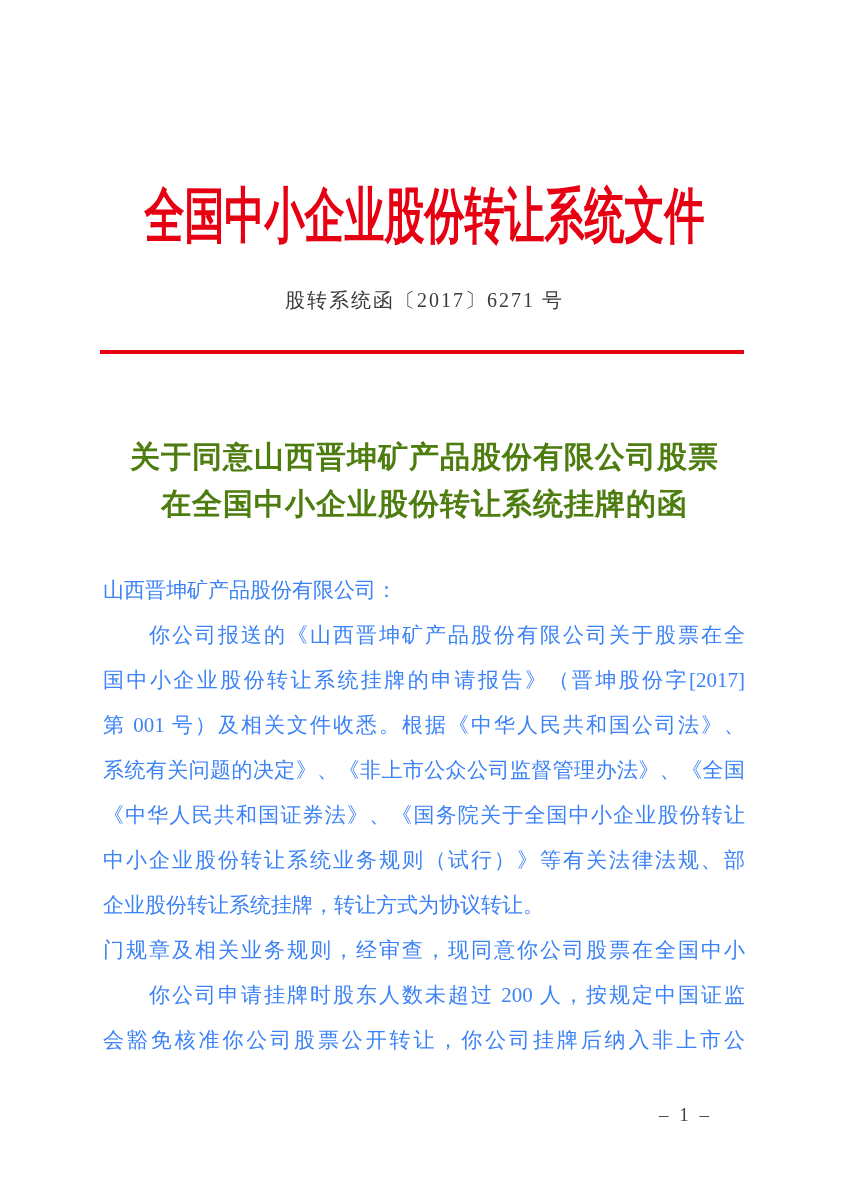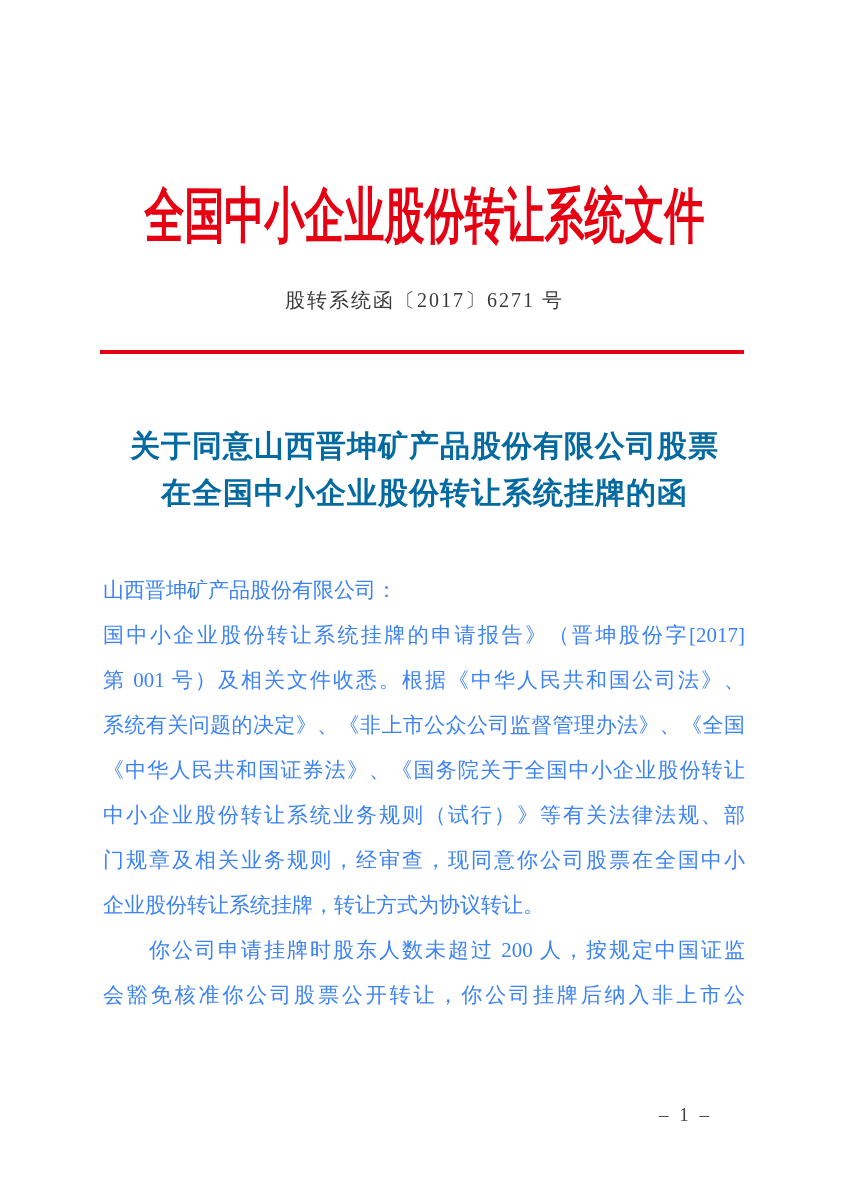--- a/index.html
+++ b/index.html
@@ -52,29 +52,29 @@
     top: 350px;
     left: 100px;
     width: 644px;
     height: 4px;
     background: var(--accent-red, #e60012);
   }
 
   
   .doc-title {
     position: absolute;
-    top: 422px;
+    top: 433px;
     left: 0;
     width: 100%;
     text-align: center;
     font-size: 30px;
     font-weight: bold;
     line-height: 47px;
     letter-spacing: 1px;
-    color: #0369a1;
+    color: #4d7c0f;
   }
 
   
   .body-text {
     position: absolute;
     top: 568px;
     left: 103px;
     width: 642px;
     font-size: 21px;
     line-height: 45px;
@@ -112,26 +112,27 @@
 
   <div class="red-line"></div>
 
   <div class="doc-title">
     <div>关于同意山西晋坤矿产品股份有限公司股票</div>
     <div>在全国中小企业股份转让系统挂牌的函</div>
   </div>
 
   <div class="body-text">
     <div class="body-line para-end">山西晋坤矿产品股份有限公司：</div>
+    <div class="body-line">　　你公司报送的《山西晋坤矿产品股份有限公司关于股票在全</div>
     <div class="body-line">国中小企业股份转让系统挂牌的申请报告》（晋坤股份字[2017]</div>
     <div class="body-line">第 001 号）及相关文件收悉。根据《中华人民共和国公司法》、</div>
     <div class="body-line">系统有关问题的决定》、《非上市公众公司监督管理办法》、《全国</div>
     <div class="body-line">《中华人民共和国证券法》、《国务院关于全国中小企业股份转让</div>
     <div class="body-line">中小企业股份转让系统业务规则（试行）》等有关法律法规、部</div>
+    <div class="body-line para-end">企业股份转让系统挂牌，转让方式为协议转让。</div>
     <div class="body-line">门规章及相关业务规则，经审查，现同意你公司股票在全国中小</div>
-    <div class="body-line para-end">企业股份转让系统挂牌，转让方式为协议转让。</div>
     <div class="body-line">　　你公司申请挂牌时股东人数未超过 200 人，按规定中国证监</div>
     <div class="body-line">会豁免核准你公司股票公开转让，你公司挂牌后纳入非上市公</div>
   </div>
 
   <div class="page-num">– 1 –</div>
 
 </div>
 
 </body></html>

